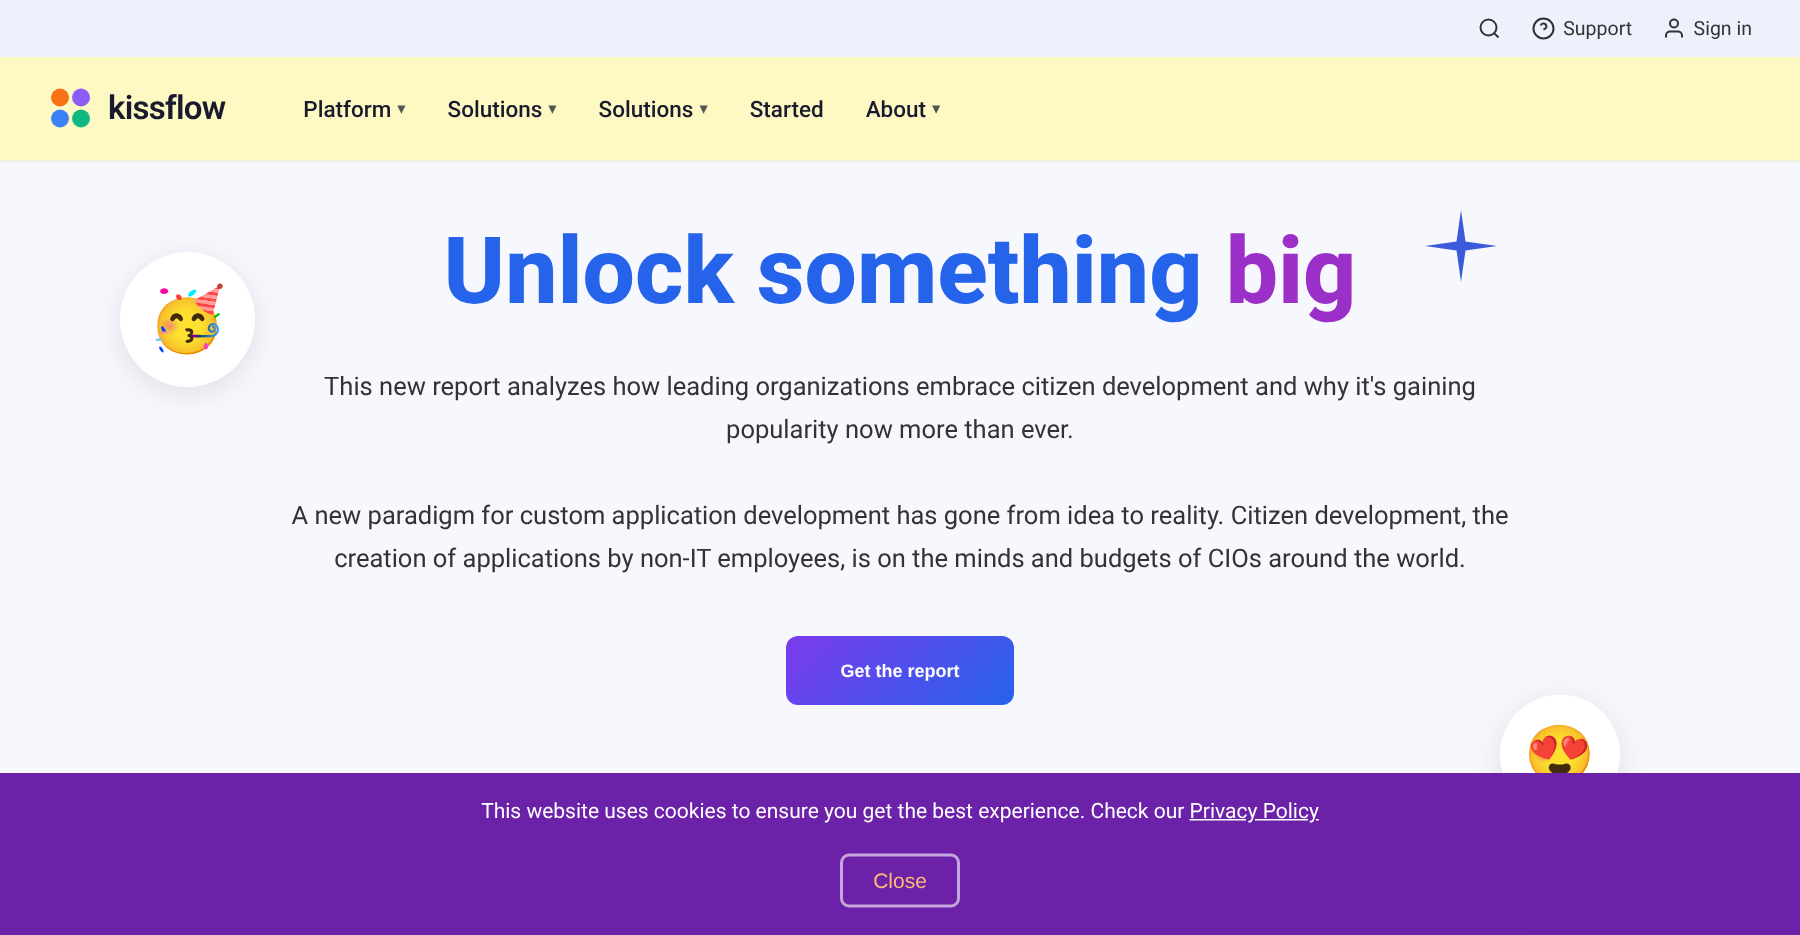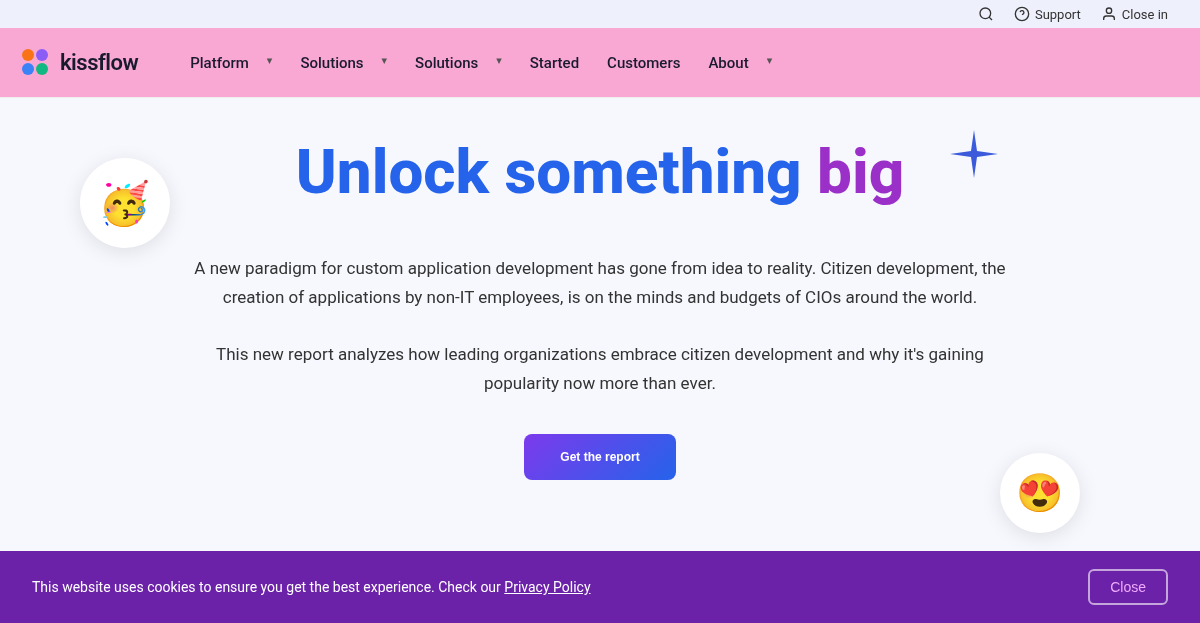--- a/index.html
+++ b/index.html
@@ -6,40 +6,40 @@
     body { font-family: -apple-system, BlinkMacSystemFont, 'Segoe UI', Roboto, sans-serif; background: #fff; width: 1200px; overflow-x: hidden; }
 
     
     .topbar {
       background: #eef1fb;
       display: flex;
       justify-content: flex-end;
       align-items: center;
       padding: 6px 32px;
       gap: 20px;
-      height: 28px;
+      height: 38px;
     }
     .topbar-item {
       display: flex;
       align-items: center;
       gap: 5px;
       font-size: 13px;
       color: #333;
       cursor: pointer;
     }
     .topbar-item svg { width: 16px; height: 16px; }
 
     
     .navbar {
       display: flex;
       align-items: center;
-      padding: 0 20px;
+      padding: 0 32px;
       height: 70px;
       border-bottom: 1px solid #eee;
-      background: #f9a8d4;
+      background: #fef9c3;
     }
     .logo {
       display: flex;
       align-items: center;
       gap: 8px;
       margin-right: 40px;
       text-decoration: none;
     }
     .logo-icon {
       width: 32px;
@@ -52,21 +52,22 @@
       letter-spacing: -0.5px;
     }
     .nav-items {
       display: flex;
       align-items: center;
       gap: 4px;
       flex: 1;
     }
     .nav-item {
       display: flex;
-      gap: 18px;
+      align-items: center;
+      gap: 4px;
       padding: 8px 12px;
       font-size: 15px;
       color: #1a1a2e;
       cursor: pointer;
       border-radius: 6px;
       font-weight: 500;
     }
     .nav-item .chevron { font-size: 11px; color: #555; }
     .nav-actions {
       display: flex;
@@ -133,21 +134,21 @@
     .hero-content {
       text-align: center;
       max-width: 900px;
       margin-top: 20px;
     }
 
     .hero-title {
       font-size: 62px;
       font-weight: 800;
       line-height: 1.1;
-      margin-bottom: 48px;
+      margin-bottom: 28px;
     }
     .hero-title .word-unlock { color: #2563eb; }
     .hero-title .word-big { color: #9b30c8; }
 
     .hero-desc {
       font-size: 17px;
       color: #333;
       line-height: 1.7;
       max-width: 820px;
       margin: 0 auto 28px;
@@ -172,34 +173,35 @@
       bottom: 0;
       left: 0;
       right: 0;
       background: #6b21a8;
       color: #fff;
       display: flex;
       align-items: center;
       padding: 18px 32px;
       gap: 20px;
       z-index: 1000;
+      flex-direction: column;
     }
     .cookie-text {
       font-size: 14px;
       flex: 1;
       color: #fff;
     }
     .cookie-text a {
       color: #fff;
       text-decoration: underline;
     }
     .btn-close-cookie {
       background: transparent;
       border: 2px solid rgba(255,255,255,0.6);
-      color: #f0abfc;
+      color: #fdba74;
       border-radius: 6px;
       padding: 8px 20px;
       font-size: 14px;
       cursor: pointer;
       white-space: nowrap;
       font-weight: 500;
     }
   </style>
 </head>
 <body>
@@ -217,21 +219,21 @@
         <path d="M9.09 9a3 3 0 0 1 5.83 1c0 2-3 3-3 3"></path>
         <line x1="12" y1="17" x2="12.01" y2="17"></line>
     </svg>
     <span>Support</span>
   </div>
   <div class="topbar-item">
     <svg viewBox="0 0 24 24" fill="none" stroke="currentColor" stroke-width="2">
       <path d="M20 21v-2a4 4 0 0 0-4-4H8a4 4 0 0 0-4 4v2"></path>
         <circle cx="12" cy="7" r="4"></circle>
     </svg>
-    <span>Close in</span>
+    <span>Sign in</span>
   </div>
 </div>
 
 <nav class="navbar">
   <a class="logo" href="#">
     <svg class="logo-icon" viewBox="0 0 32 32">
       <circle cx="8" cy="8" r="6" fill="#f97316"></circle>
       <circle cx="22" cy="8" r="6" fill="#8b5cf6"></circle>
       <circle cx="8" cy="22" r="6" fill="#3b82f6"></circle>
       <circle cx="22" cy="22" r="6" fill="#10b981"></circle>
@@ -248,23 +250,20 @@
       <span class="chevron">▾</span>
     </div>
     <div class="nav-item">
       <span>Solutions</span>
       <span class="chevron">▾</span>
     </div>
     <div class="nav-item">
       <span>Started</span>
     </div>
     <div class="nav-item">
-      <span>Customers</span>
-    </div>
-    <div class="nav-item">
       <span>About</span>
       <span class="chevron">▾</span>
     </div>
   </div>
 </nav>
 
 <section class="hero">
 
   <div class="emoji-bubble emoji-bubble-left">
     <span>🥳</span>
@@ -277,22 +276,22 @@
   </div>
 
   <div class="emoji-bubble emoji-bubble-right">
     <span>😍</span>
   </div>
 
   <div class="hero-content">
     <h1 class="hero-title">
       <span class="word-unlock">Unlock something </span><span class="word-big">big</span>
     </h1>
+    <p class="hero-desc">This new report analyzes how leading organizations embrace citizen development and why it's gaining popularity now more than ever.</p>
     <p class="hero-desc">A new paradigm for custom application development has gone from idea to reality. Citizen development, the creation of applications by non-IT employees, is on the minds and budgets of CIOs around the world.</p>
-    <p class="hero-desc">This new report analyzes how leading organizations embrace citizen development and why it's gaining popularity now more than ever.</p>
     <button class="btn-hero">Get the report</button>
   </div>
 </section>
 
 <div class="cookie-banner">
   <span class="cookie-text">
     <span>This website uses cookies to ensure you get the best experience. Check our</span>
     <a href="#"> Privacy Policy</a>
   </span>
   <button class="btn-close-cookie">Close</button>

